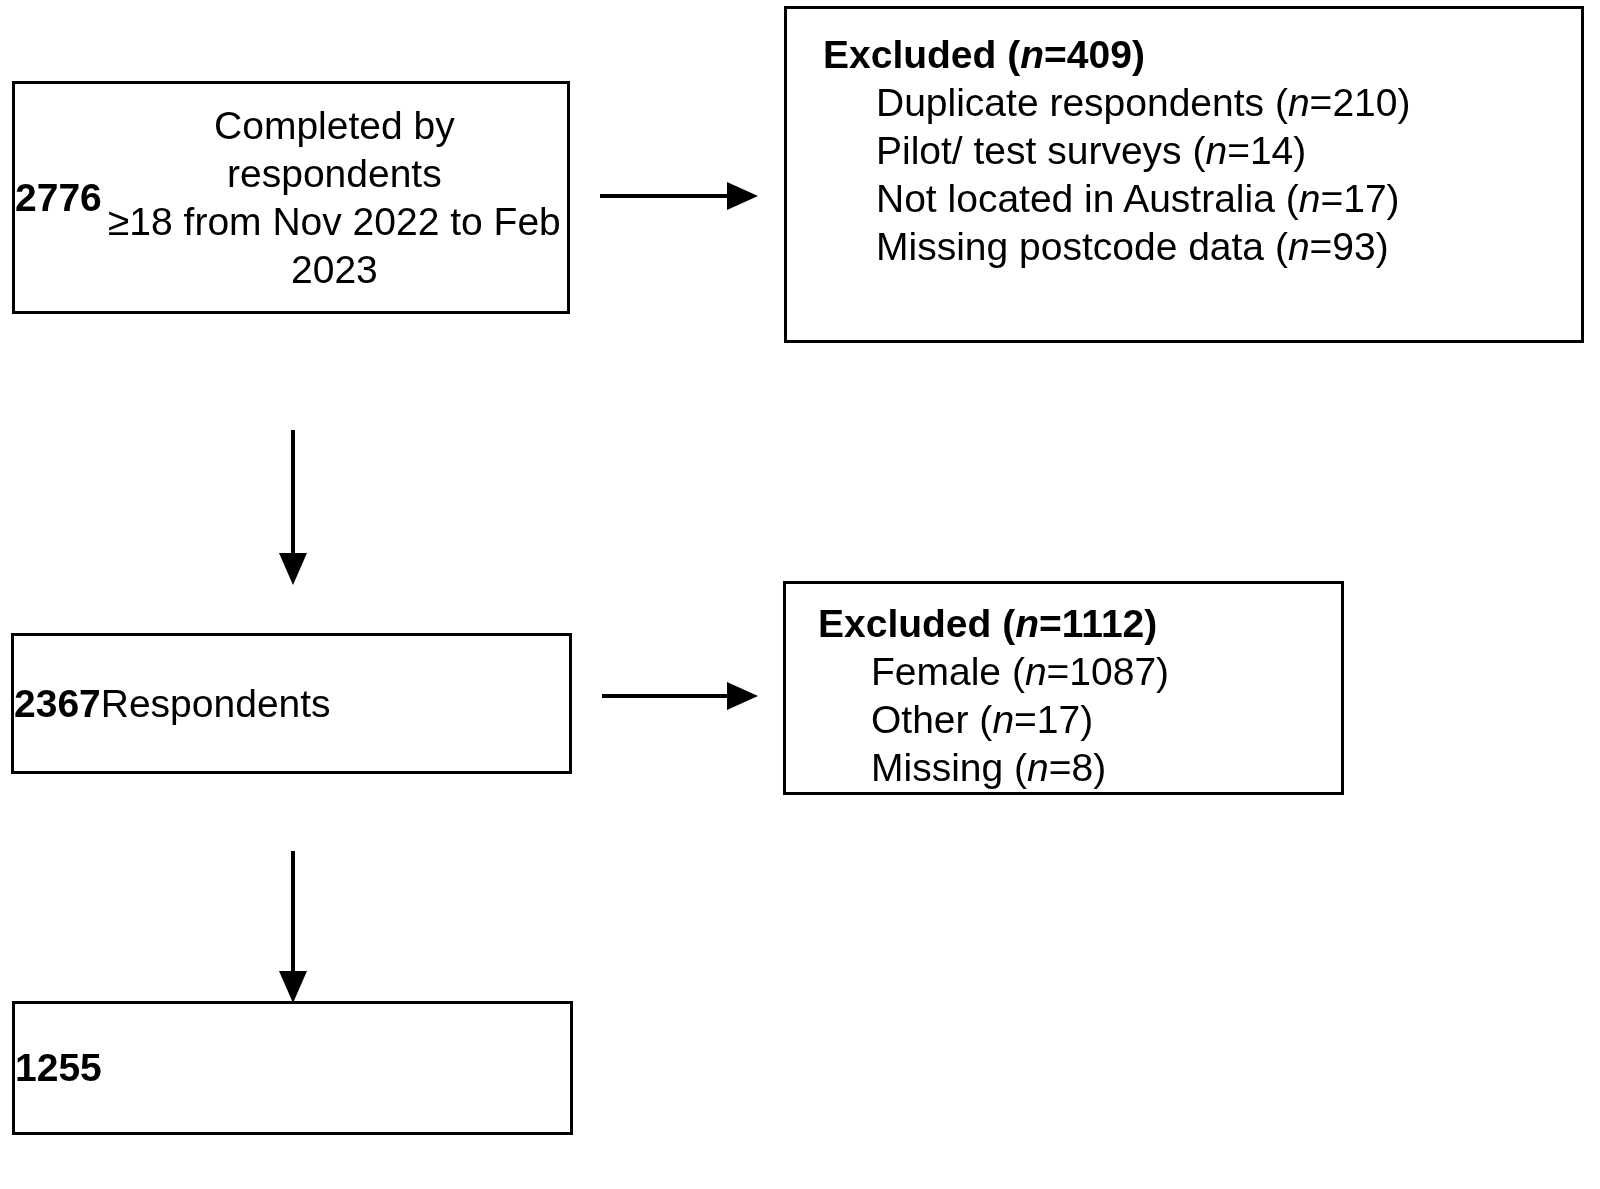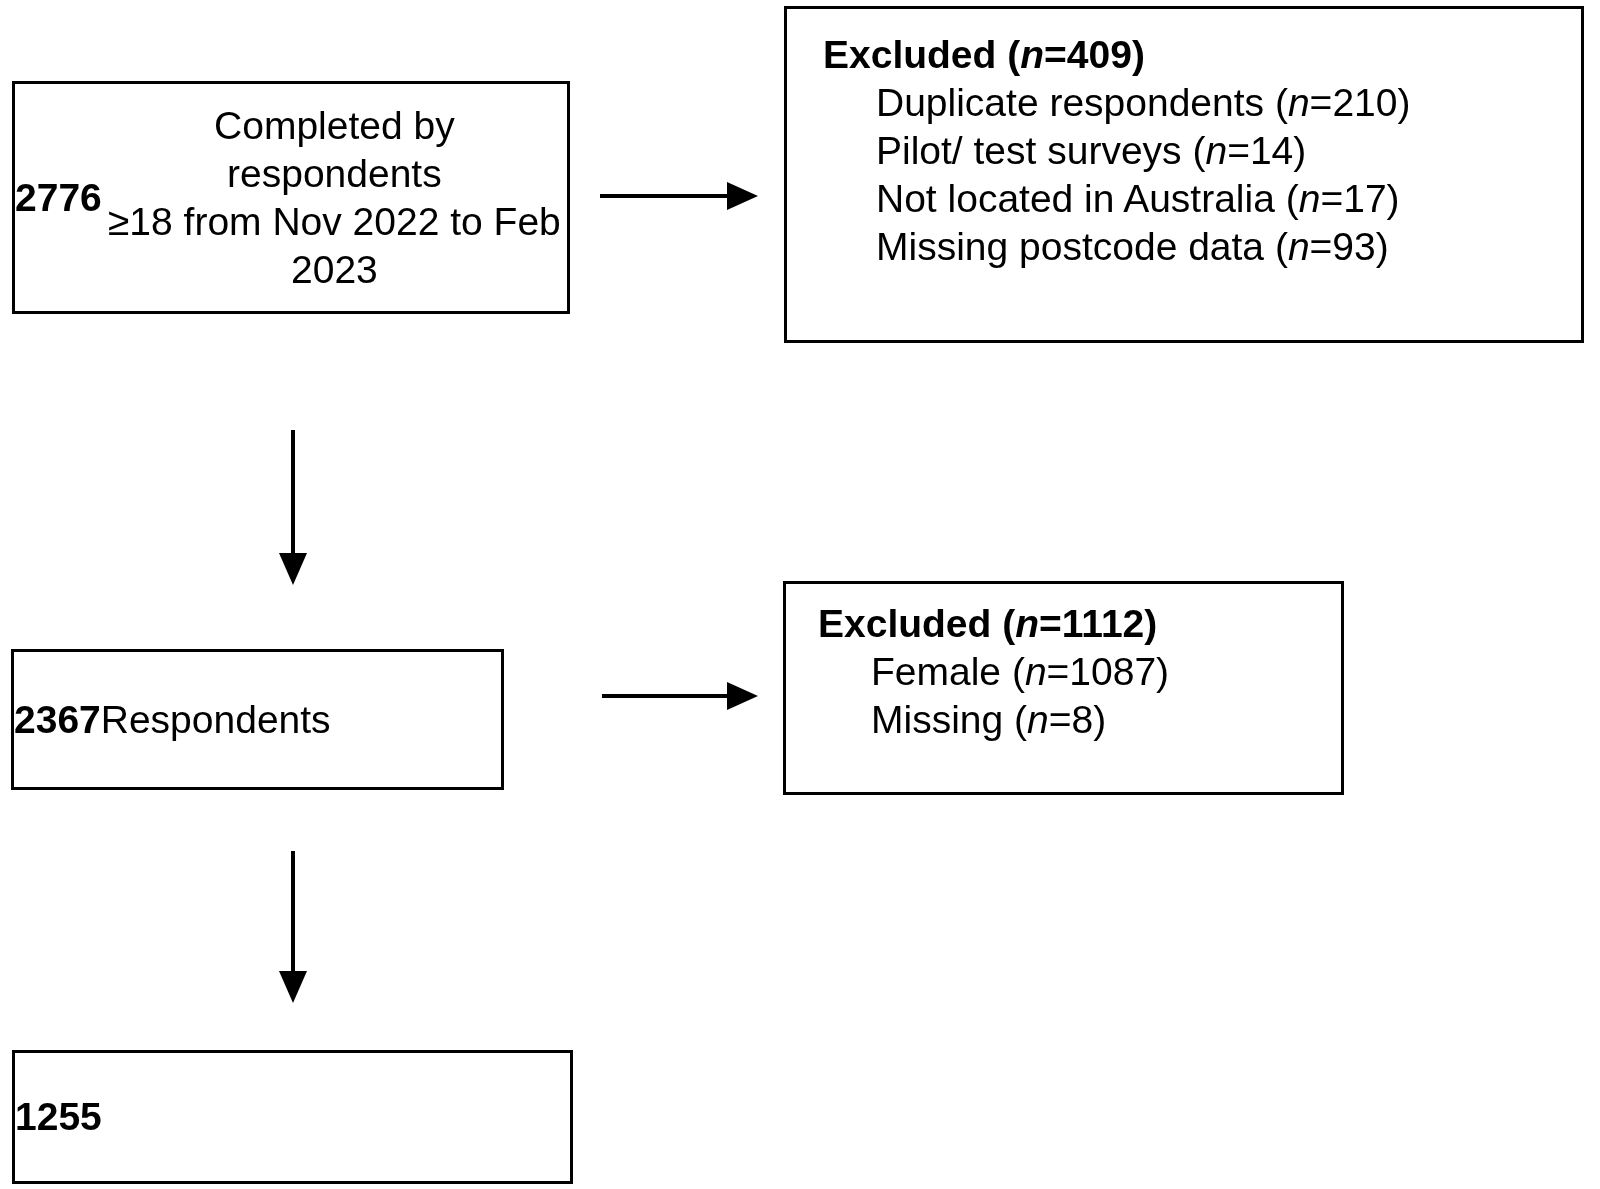--- a/index.html
+++ b/index.html
@@ -43,23 +43,23 @@
     text-align: left;
   }
   .exc-title {
     font-weight: bold;
   }
   .exc-item {
     padding-left: 53px;
   }
   #box-completed   { left: 12px;  top: 81px;   width: 558px; height: 233px; }
   #box-excluded-1  { left: 784px; top: 6px;    width: 800px; height: 337px; padding: 22px 18px 13px 36px; }
-  #box-respondents { left: 11px;  top: 633px;  width: 493px; height: 141px; margin-top: 16px; }
+  #box-respondents { left: 11px;  top: 633px;  width: 561px; height: 141px; }
   #box-excluded-2  { left: 783px; top: 581px;  width: 561px; height: 214px; padding: 16px 14px 12px 32px; }
-  #box-male        { left: 12px;  top: 1050px; width: 561px; height: 134px; }
+  #box-male        { left: 12px;  top: 1001px; width: 561px; height: 134px; }
   .arrow-layer {
     position: absolute;
     left: 0;
     top: 0;
     width: 1600px;
     height: 1189px;
     pointer-events: none;
   }
 </style>
 </head>
@@ -87,20 +87,21 @@
   <div class="box center-box" id="box-respondents">
     <div class="count">2367</div>
     <div>
         <div>Respondents</div>
       </div>
   </div>
 
   <div class="box exc-box" id="box-excluded-2">
       <div class="exc-title">Excluded (<i>n</i>=1112)</div>
       <div class="exc-item">Female (<i>n</i>=1087)</div>
+      <div class="exc-item">Other (<i>n</i>=17)</div>
       <div class="exc-item">Missing (<i>n</i>=8)</div>
     </div>
 
   <div class="box center-box" id="box-male">
     <div class="count">1255</div>
   </div>
 
   <svg class="arrow-layer" viewBox="0 0 1600 1189" xmlns="http://www.w3.org/2000/svg">
 
     <g>

